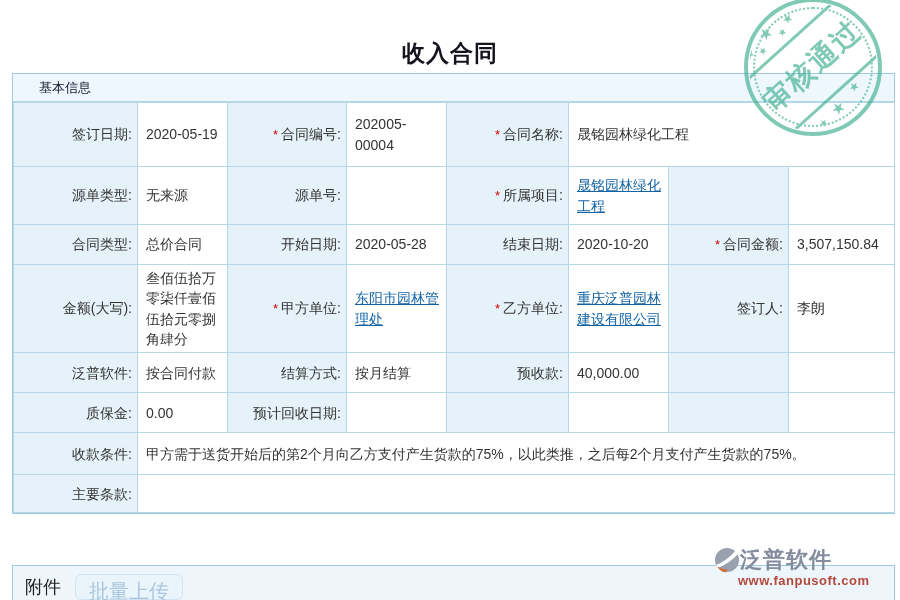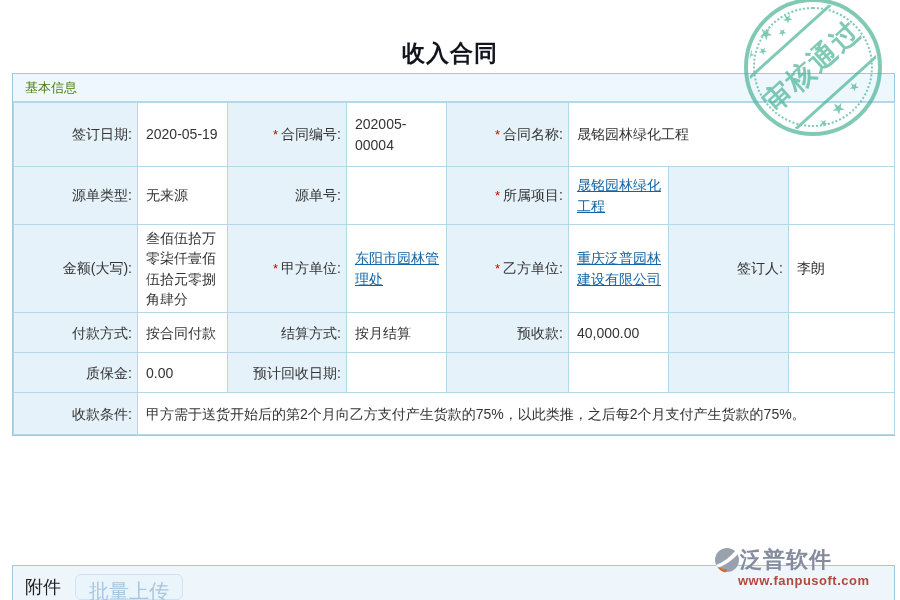--- a/index.html
+++ b/index.html
@@ -5,22 +5,22 @@
   * { margin:0; padding:0; box-sizing:border-box; }
   html,body { width:900px; height:600px; }
   body { font-family:"Liberation Sans","DejaVu Sans",sans-serif; background:#fff; }
   .page { position:relative; width:900px; height:600px; overflow:hidden; background:#fff; }
 
   .page-title { position:absolute; top:38px; left:0; width:100%; text-align:center;
     font-size:23px; font-weight:bold; color:#14141e; letter-spacing:1px; }
 
   .panel { position:absolute; left:12px; top:73px; width:883px;
     border:1px solid #9fc9de; background:#fff; }
-  .panel-header { height:28px; line-height:28px; background:#eef7fd; color:#4d7c0f;
-    font-size:13px; padding-left:12px; border-bottom:1px solid #b5d8e9; }
+  .panel-header { height:28px; line-height:28px; background:#eef7fd; color:#0f172a;
+    font-size:13px; padding-left:26px; border-bottom:1px solid #b5d8e9; }
 
   table.info { width:100%; border-collapse:collapse; table-layout:fixed; }
   table.info td { border:1px solid #b5d8e9; font-size:14px; color:#333;
     vertical-align:middle; line-height:1.45; word-break:break-word; }
   td.lbl { background:#e6f2fa; text-align:right; padding:3px 5px 3px 2px; }
   td.val { background:#fff; text-align:left; padding:3px 4px 3px 8px; }
   tr.r1 td{height:64px} tr.r2 td{height:58px} tr.r3 td{height:40px}
   tr.r4 td{height:88px} tr.r5 td{height:40px} tr.r6 td{height:40px}
   tr.r7 td{height:42px} tr.r8 td{height:38px} tr.r9 td{height:38px}
   .req { color:#cc0000; margin-right:3px; font-size:13px; }
@@ -88,32 +88,42 @@
       <tr class="r2">
         <td class="lbl"><span>源单类型:</span></td>
         <td class="val">无来源</td>
         <td class="lbl"><span>源单号:</span></td>
         <td class="val"></td>
         <td class="lbl"><span class="req">*</span><span>所属项目:</span></td>
         <td class="val"><a class="cell-link">晟铭园林绿化工程</a></td>
         <td class="lbl"></td>
         <td class="val"></td>
       </tr>
+      <tr class="r3">
+        <td class="lbl"><span>合同类型:</span></td>
+        <td class="val">总价合同</td>
+        <td class="lbl"><span>开始日期:</span></td>
+        <td class="val">2020-05-28</td>
+        <td class="lbl"><span>结束日期:</span></td>
+        <td class="val">2020-10-20</td>
+        <td class="lbl"><span class="req">*</span><span>合同金额:</span></td>
+        <td class="val">3,507,150.84</td>
+      </tr>
       <tr class="r4">
         <td class="lbl"><span>金额(大写):</span></td>
         <td class="val">叁佰伍拾万零柒仟壹佰伍拾元零捌角肆分</td>
         <td class="lbl"><span class="req">*</span><span>甲方单位:</span></td>
         <td class="val"><a class="cell-link">东阳市园林管理处</a></td>
         <td class="lbl"><span class="req">*</span><span>乙方单位:</span></td>
         <td class="val"><a class="cell-link">重庆泛普园林建设有限公司</a></td>
         <td class="lbl"><span>签订人:</span></td>
         <td class="val">李朗</td>
       </tr>
       <tr class="r5">
-        <td class="lbl"><span>付款方式:</span></td>
+        <td class="lbl"><span>泛普软件:</span></td>
         <td class="val">按合同付款</td>
         <td class="lbl"><span>结算方式:</span></td>
         <td class="val">按月结算</td>
         <td class="lbl"><span>预收款:</span></td>
         <td class="val">40,000.00</td>
         <td class="lbl"></td>
         <td class="val"></td>
       </tr>
       <tr class="r6">
         <td class="lbl"><span>质保金:</span></td>
@@ -121,20 +131,24 @@
         <td class="lbl"><span>预计回收日期:</span></td>
         <td class="val"></td>
         <td class="lbl"></td>
         <td class="val"></td>
         <td class="lbl"></td>
         <td class="val"></td>
       </tr>
       <tr class="r7">
         <td class="lbl"><span>收款条件:</span></td>
         <td class="val" colspan="7">甲方需于送货开始后的第2个月向乙方支付产生货款的75%，以此类推，之后每2个月支付产生货款的75%。</td>
+      </tr>
+      <tr class="r8">
+        <td class="lbl"><span>主要条款:</span></td>
+        <td class="val" colspan="7"></td>
       </tr>
     </tbody>
       </table>
   </div>
 
   <div class="attach-bar">
     <span class="attach-label">附件</span>
     <button class="upload-btn">批量上传</button>
   </div>
 

